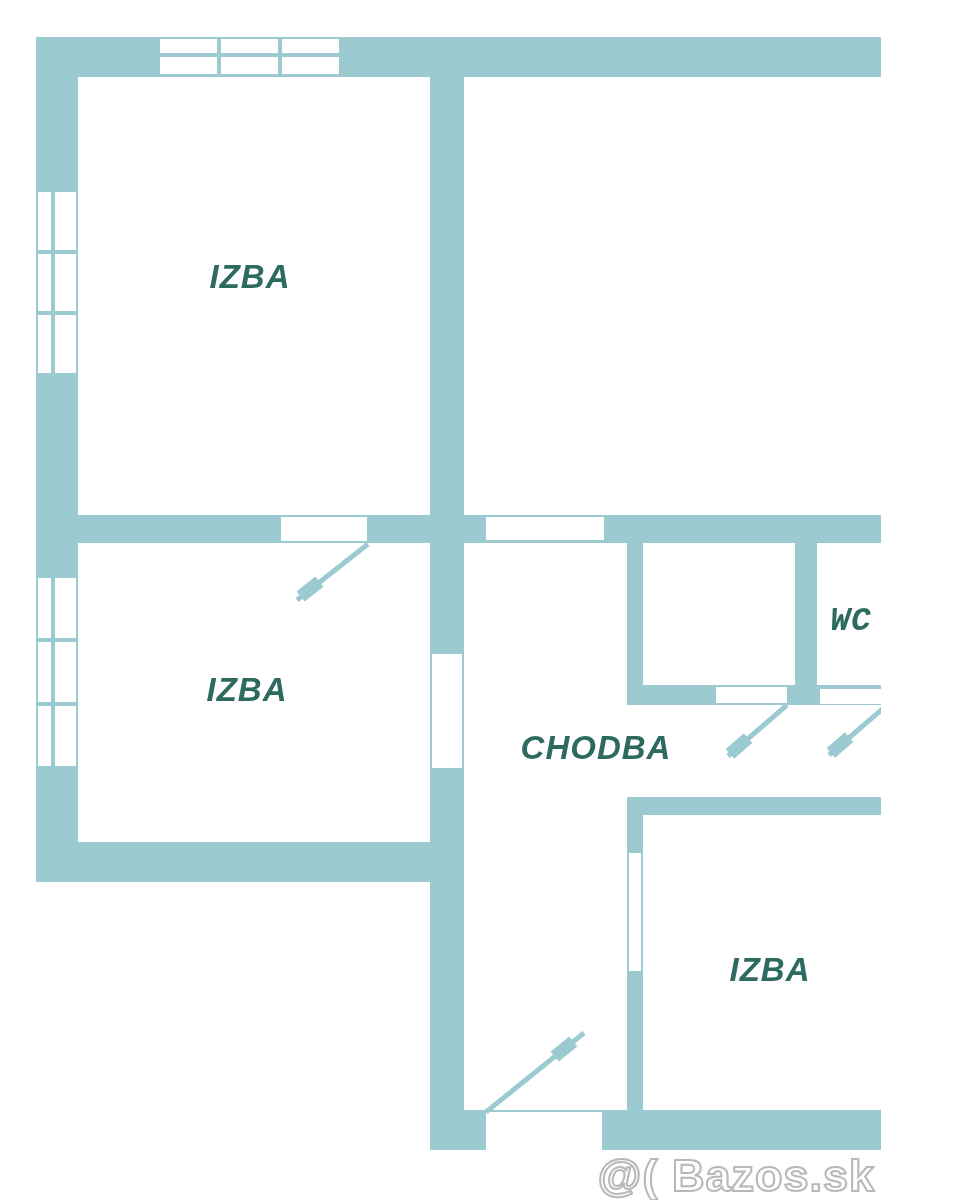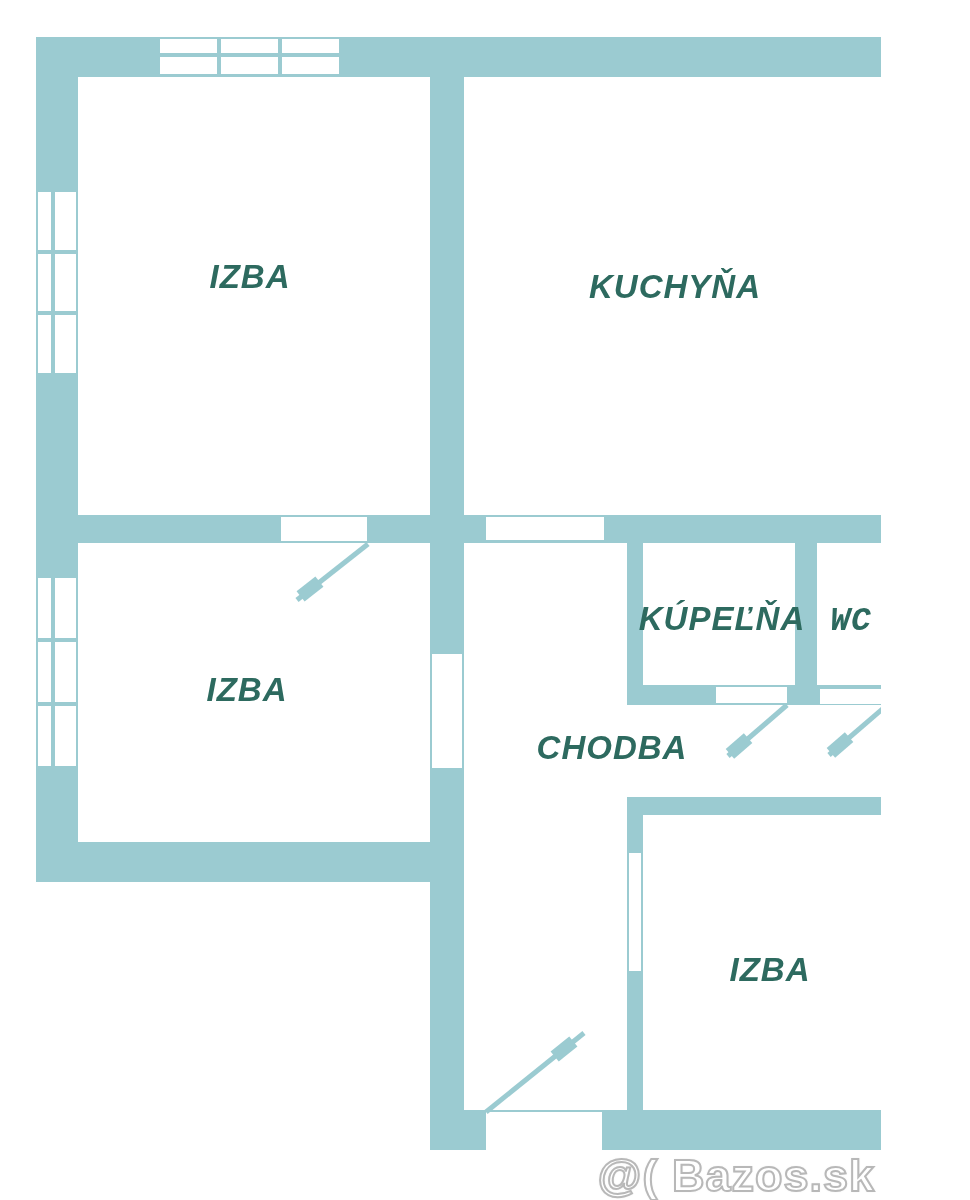--- a/index.html
+++ b/index.html
@@ -128,22 +128,20 @@
 
       <line x1="886" y1="706" x2="829" y2="755"></line>
       <rect x="828" y="738.5" width="24" height="13" transform="rotate(139.3 840 745)" stroke="none"></rect>
 
       <line x1="486" y1="1112" x2="584" y2="1033"></line>
       <rect x="552" y="1042.5" width="24" height="13" transform="rotate(-38.9 564 1049)" stroke="none"></rect>
     </g>
   </svg>
 
   <div class="label" style="left:250px;top:277px;">IZBA</div>
-  <div class="label" style="left:675px;top:287px;">KUCHYŇA</div>
   <div class="label" style="left:247px;top:690px;">IZBA</div>
-  <div class="label" style="left:722px;top:619px;">KÚPEĽŇA</div>
   <div class="label" style="left:851px;top:621px;font-family:Liberation Mono, monospace;">WC</div>
-  <div class="label" style="left:596px;top:748px;margin-left:16px;">CHODBA</div>
+  <div class="label" style="left:596px;top:748px;">CHODBA</div>
   <div class="label" style="left:770px;top:970px;">IZBA</div>
 
   <div class="watermark">@( Bazos.sk</div>
 
 </div>
 
 </body></html>

